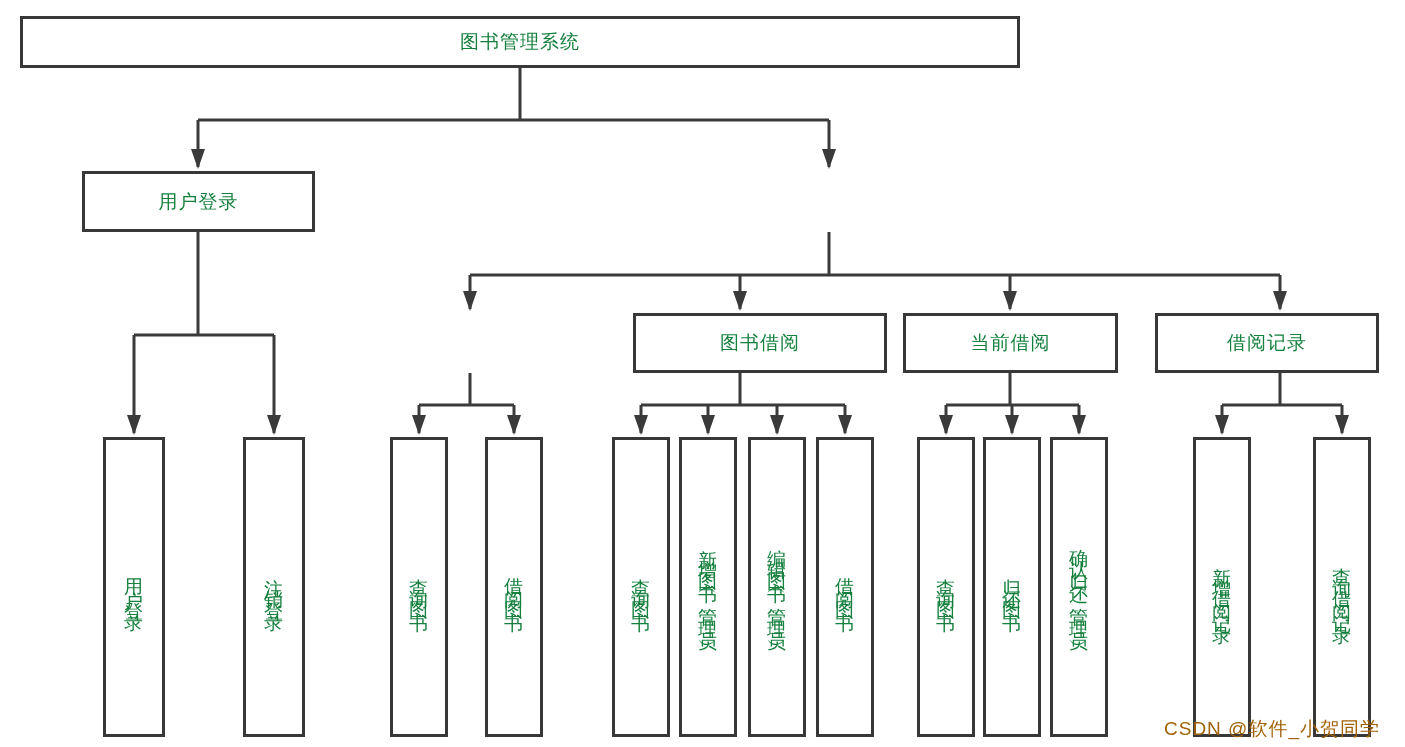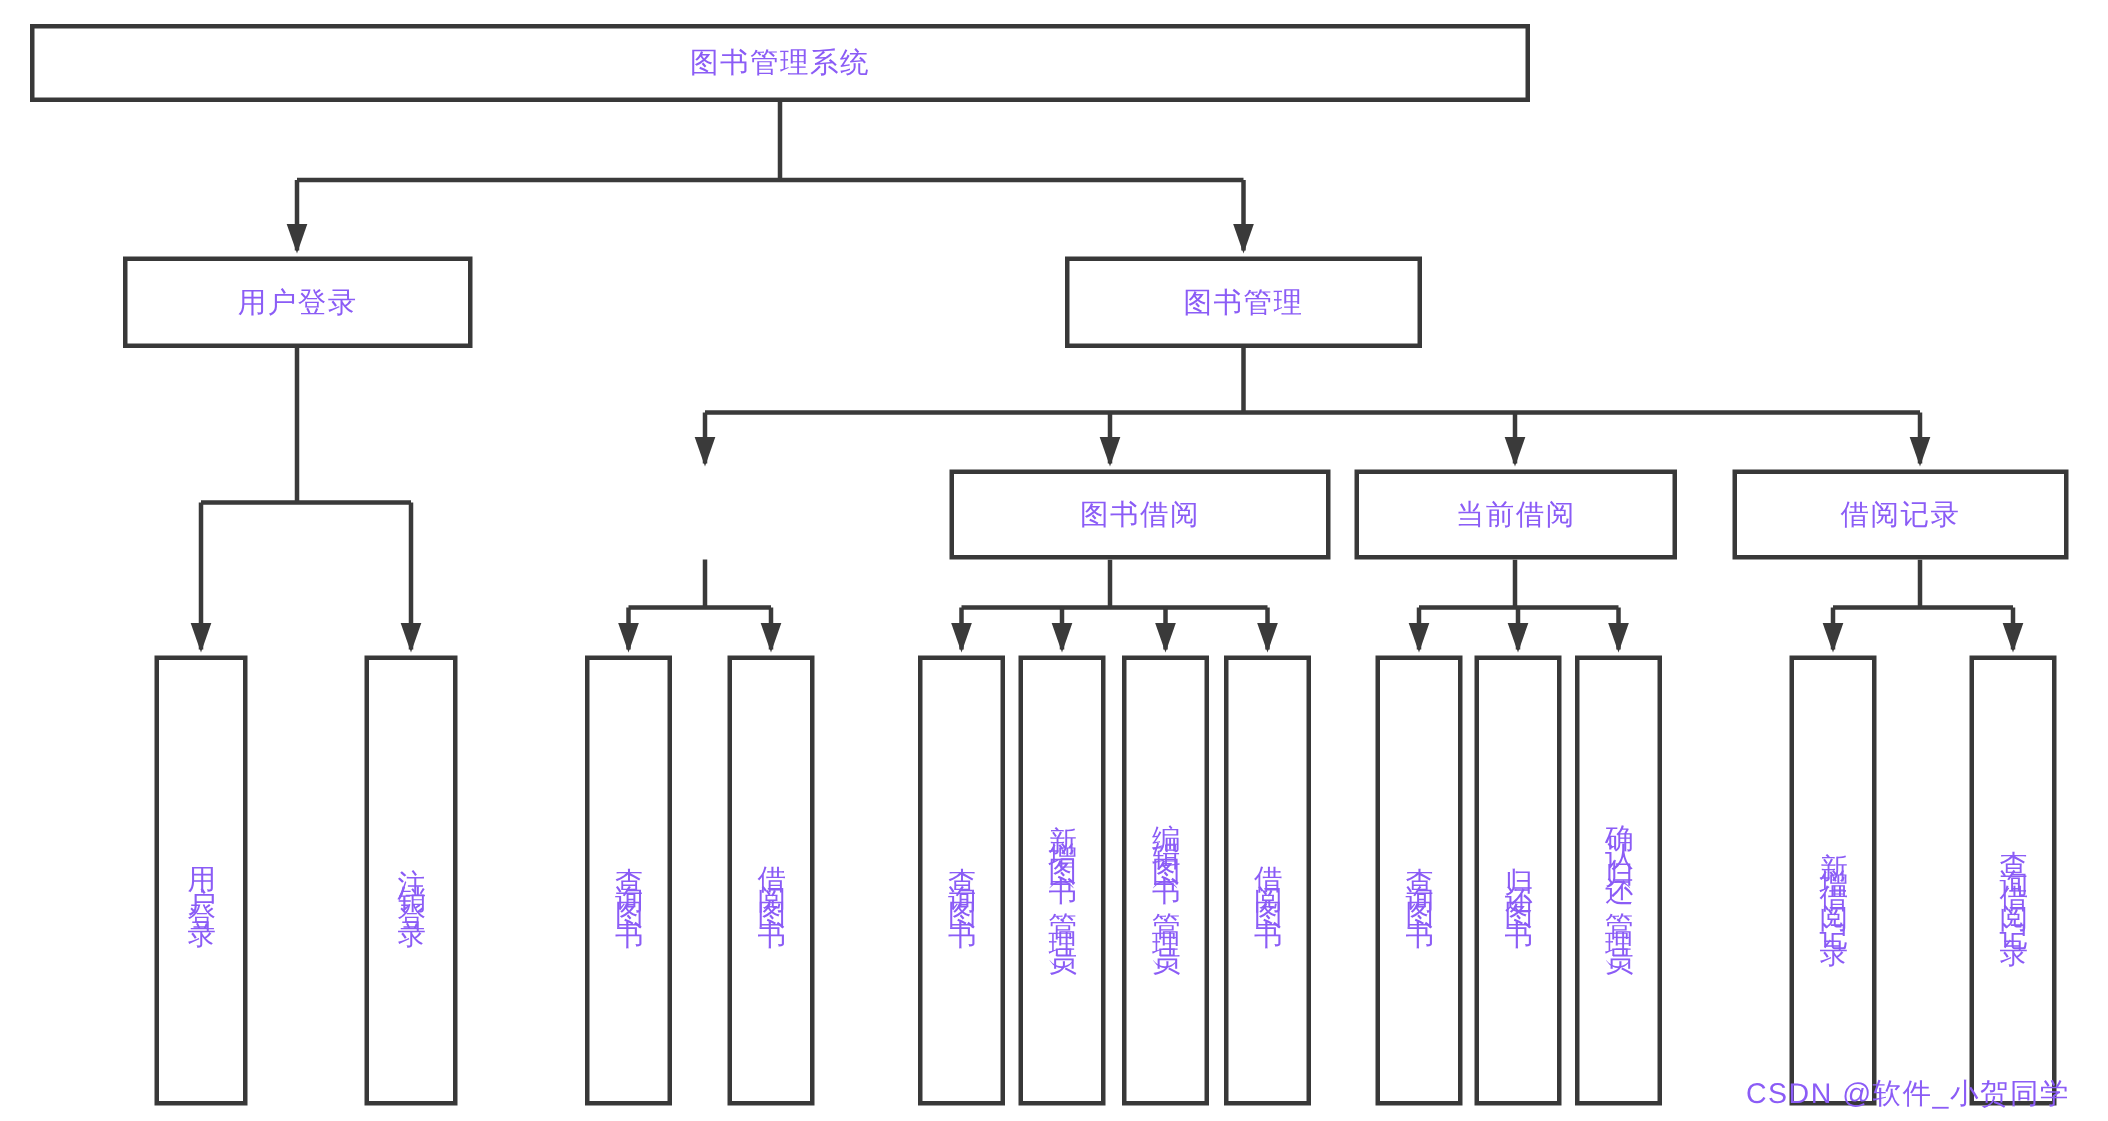--- a/index.html
+++ b/index.html
@@ -17,40 +17,40 @@
     pointer-events: none;
   }
   .box {
     position: absolute;
     box-sizing: border-box;
     border: 3px solid #383838;
     background: #ffffff;
     display: flex;
     align-items: center;
     justify-content: center;
-    color: #8b5cf6;
+    color: #15803d;
   }
   .box.h span {
     font-size: 19px;
     letter-spacing: 1px;
     white-space: nowrap;
   }
   .box.v span {
     writing-mode: vertical-rl;
     text-orientation: mixed;
     font-size: 19px;
     line-height: 1;
     letter-spacing: 0.62em;
   }
   .watermark {
     position: absolute;
     left: 1164px;
     top: 716px;
     font-size: 19px;
-    color: #8b5cf6;
+    color: #a16207;
     letter-spacing: 1px;
     white-space: nowrap;
   }
 </style>
 </head>
 <body>
 
 <div class="canvas">
 
   <svg class="connectors" width="1405" height="747" viewBox="0 0 1405 747" xmlns="http://www.w3.org/2000/svg">
@@ -95,23 +95,20 @@
       <line x1="1342" y1="405" x2="1342" y2="433" marker-end="url(#ah)"></line>
     </g>
   </svg>
 
   <div class="box h" style="left:20px;top:16px;width:1000px;height:52px">
     <span>图书管理系统</span>
   </div>
 
   <div class="box h" style="left:82px;top:171px;width:233px;height:61px">
     <span>用户登录</span>
-  </div>
-  <div class="box h" style="left:710px;top:171px;width:238px;height:61px">
-    <span>图书管理</span>
   </div>
 
   <div class="box h" style="left:633px;top:313px;width:254px;height:60px">
     <span>图书借阅</span>
   </div>
   <div class="box h" style="left:903px;top:313px;width:215px;height:60px">
     <span>当前借阅</span>
   </div>
   <div class="box h" style="left:1155px;top:313px;width:224px;height:60px">
     <span>借阅记录</span>

